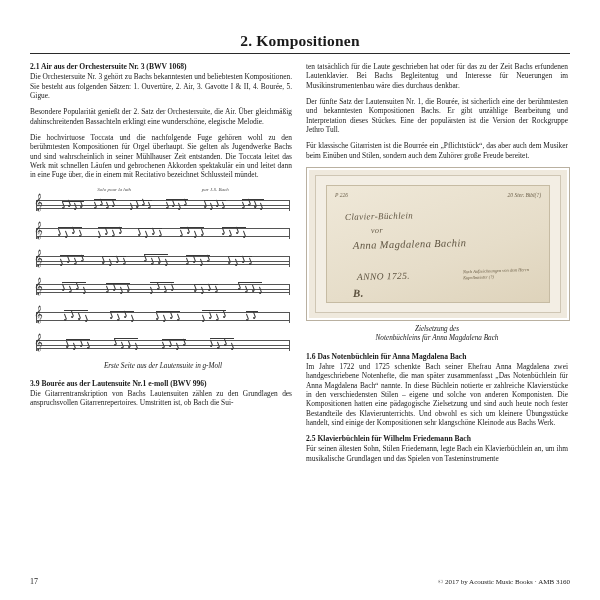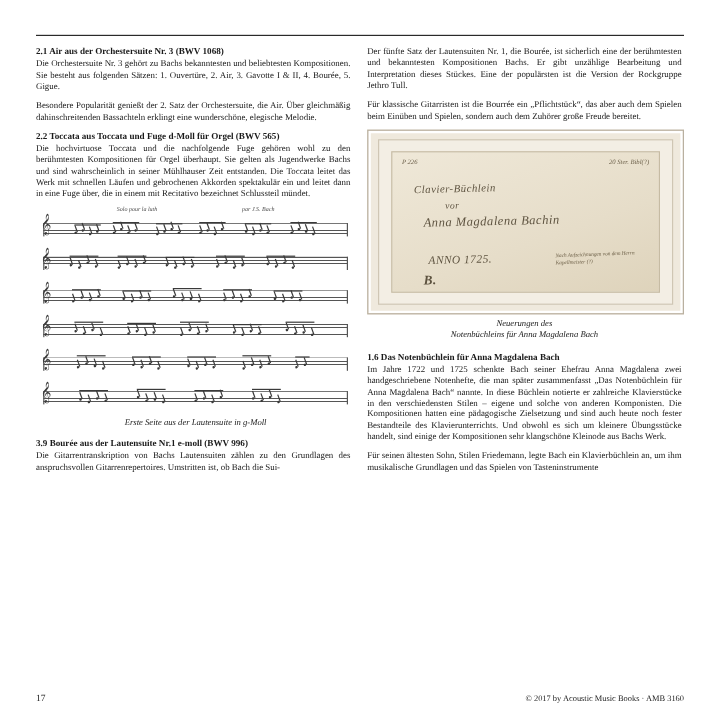--- a/index.html
+++ b/index.html
@@ -213,31 +213,31 @@
     font-size: 7.2px;
   }
   .footer .pg { font-size: 8px; }
   .footer .cr { font-size: 7px; }
 </style>
 </head>
 <body>
 
 <div class="page">
 
+  <div class="chapter-title">2. Kompositionen</div>
   <hr class="rule">
 
   <div class="cols">
 
     <div class="col">
 
       <h3 class="sec">2.1 Air aus der Orchestersuite Nr. 3 (BWV 1068)</h3>
       <p class="body tight">Die Orchestersuite Nr. 3 gehört zu Bachs bekanntesten und beliebtesten Kompositionen. Sie besteht aus folgenden Sätzen: 1. Ouvertüre, 2. Air,  3. Gavotte I &amp; II, 4. Bourée, 5. Gigue.</p>
       <p class="body">Besondere Popularität genießt der 2. Satz der Orchestersuite, die Air. Über gleichmäßig dahinschreitenden Bassachteln erklingt eine wunderschöne, elegische Melodie.</p>
 
-      <h3 class="sec">2.2 Toccata aus Toccata und Fuge d-Moll für Orgel (BWV 565)</h3>
       <p class="body">Die hochvirtuose Toccata und die nachfolgende Fuge gehören wohl zu den berühmtesten Kompositionen für Orgel überhaupt. Sie gelten als Jugendwerke Bachs und sind wahrscheinlich in seiner Mühlhauser Zeit entstanden. Die Toccata leitet das Werk mit schnellen Läufen und gebrochenen Akkorden spektakulär ein und leitet dann in eine Fuge über, die in einem mit Recitativo bezeichnet Schlussteil mündet.</p>
 
       <div class="music-block music-fig">
         <div class="music-head">
           <span>Solo pour la luth</span>
           <span>par J.S. Bach</span>
         </div>
 
         <div class="staff-sys">
           <div class="lines"></div>
@@ -431,45 +431,47 @@
 
         <div class="caption">Erste Seite aus der Lautensuite in g-Moll</div>
       </div>
 
       <h3 class="sec">3.9 Bourée aus der Lautensuite Nr.1 e-moll (BWV 996)</h3>
       <p class="body">Die Gitarrentranskription von Bachs Lautensuiten zählen zu den Grundlagen des anspruchsvollen Gitarrenrepertoires. Umstritten ist, ob Bach die Sui-</p>
     </div>
 
     <div class="col">
 
+      <p class="body">ten tatsächlich für die Laute geschrieben hat oder für das zu der Zeit Bachs erfundenen Lautenklavier. Bei Bachs Begleitentug und Interesse für Neuerungen im Musikinstrumentenbau wäre dies durchaus denkbar.</p>
       <p class="body">Der fünfte Satz der Lautensuiten Nr. 1, die Bourée, ist sicherlich eine der berühmtesten und bekanntesten Kompositionen Bachs. Er gibt unzählige Bearbeitung und Interpretation dieses Stückes. Eine der populärsten ist die Version der Rockgruppe Jethro Tull.</p>
-      <p class="body">Für klassische Gitarristen ist die Bourrée ein „Pflichtstück“, das aber auch dem Spielen beim Einüben und Spielen, sondern auch dem Zuhörer große Freude bereitet.</p>
+      <p class="body">Für klassische Gitarristen ist die Bourrée ein „Pflichtstück“, das aber auch dem Musiker beim Einüben und Stilen, sondern auch dem Zuhörer große Freude bereitet.</p>
 
       <div class="ms-photo">
         <div class="ms-inner">
           <div class="ms-paper">
             <div class="ms-tl">P 226</div>
             <div class="ms-tr">20 Ster. Bibl(?)</div>
             <div class="ms-script ms-l1">Clavier-Büchlein</div>
             <div class="ms-script ms-l2">vor</div>
             <div class="ms-script ms-l3">Anna Magdalena Bachin</div>
             <div class="ms-script ms-l5">ANNO 1725.</div>
             <div class="ms-script ms-l6">B.</div>
             <div class="ms-note">Nach Aufzeichnungen von dem Herrn Kapellmeister (?)</div>
           </div>
         </div>
       </div>
       <div class="caption">
-        <span>Neuerungen des</span><br>
+        <span>Zielsetzung des</span><br>
         <span>Notenbüchleins für Anna Magdalena Bach</span>
       </div>
 
       <h3 class="sec">1.6 Das Notenbüchlein für Anna Magdalena Bach</h3>
       <p class="body">Im Jahre 1722 und 1725 schenkte Bach seiner Ehefrau Anna Magdalena zwei handgeschriebene Notenhefte, die man später zusammenfasst „Das Notenbüchlein für Anna Magdalena Bach“ nannte. In diese Büchlein notierte er zahlreiche Klavierstücke in den verschiedensten Stilen – eigene und solche von anderen Komponisten. Die Kompositionen hatten eine pädagogische Zielsetzung und sind auch heute noch fester Bestandteile des Klavierunterrichts. Und obwohl es sich um kleinere Übungsstücke handelt, sind einige der Kompositionen sehr klangschöne Kleinode aus Bachs Werk.</p>
 
+      <h3 class="sec">2.5  Klavierbüchlein  für  Wilhelm  Friedemann Bach</h3>
       <p class="body">Für seinen ältesten Sohn, Stilen Friedemann, legte Bach ein Klavierbüchlein an, um ihm musikalische Grundlagen und das Spielen von Tasteninstrumente</p>
     </div>
   </div>
 
   <div class="footer">
     <span class="pg">17</span>
     <span class="cr">© 2017 by Acoustic Music Books · AMB 3160</span>
   </div>
 </div>
 

